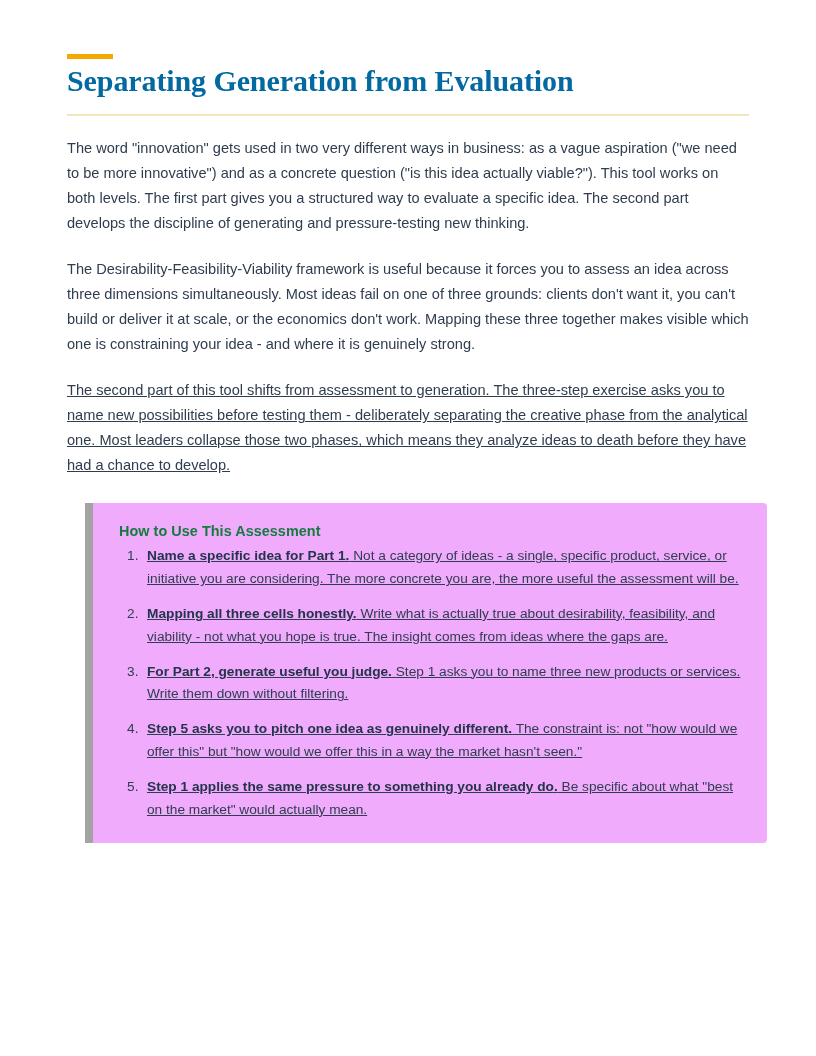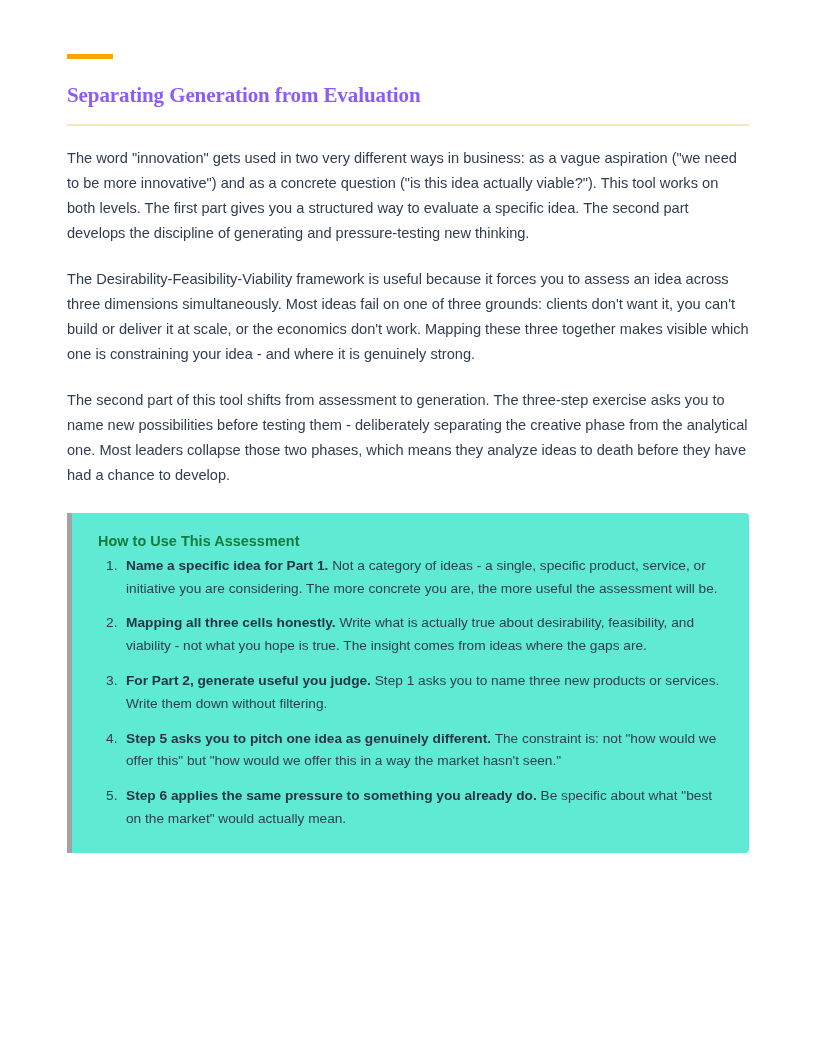--- a/index.html
+++ b/index.html
@@ -25,65 +25,67 @@
   
   .accent-bar {
     margin-top: 54px;
     width: 46px;
     height: 5px;
     background: #f5a800;
   }
   .page-title {
     font-family: "Liberation Serif", serif;
     font-weight: bold;
-    font-size: 21px;
+    font-size: 30px;
     line-height: 1.18;
     letter-spacing: -0.1px;
-    color: #8b5cf6;
-    margin: 24px 0 0 0;
+    color: #0369a1;
+    margin: 4px 0 0 0;
   }
   .title-rule {
     margin-top: 16px;
     height: 2px;
     background: #f7e3bc;
     width: 100%;
   }
 
   
   .body-copy { margin-top: 20px; }
   .para {
     font-size: 14.6px;
     line-height: 25px;
     color: #2f3d4f;
     margin: 0 0 21px 0;
     text-align: left;
   }
-  .para:last-child { margin-bottom: 0; }
+  .para:last-child { margin-bottom: 0; text-decoration: underline; }
 
   
   .callout {
     margin-top: 25px;
-    background: #5eead4;
-    border-left: 5px solid #a3a3a3;
+    background: #f0abfc;
+    border-left: 8px solid #a3a3a3;
     border-radius: 0 4px 4px 0;
     padding: 20px 26px 22px 26px;
     width: 682px;
+    margin-left: 18px;
   }
   .callout-title {
     font-size: 14.4px;
     font-weight: bold;
     color: #147a3d;
     margin: 0 0 6px 0;
     letter-spacing: 0.05px;
   }
   .callout-list {
     list-style: none;
     margin: 0;
     padding: 0;
     counter-reset: howto;
+    text-decoration: underline;
   }
   .callout-item {
     counter-increment: howto;
     position: relative;
     padding-left: 28px;
     font-size: 13.7px;
     line-height: 22.8px;
     color: #2f3d4f;
     margin-top: 12px;
   }
@@ -136,21 +138,21 @@
       <li class="callout-item">
         <b>Mapping all three cells honestly.</b><span> Write what is actually true about desirability, feasibility, and viability - not what you hope is true. The insight comes from ideas where the gaps are.</span>
       </li>
       <li class="callout-item">
         <b>For Part 2, generate useful you judge.</b><span> Step 1 asks you to name three new products or services. Write them down without filtering.</span>
       </li>
       <li class="callout-item">
         <b>Step 5 asks you to pitch one idea as genuinely different.</b><span> The constraint is: not "how would we offer this" but "how would we offer this in a way the market hasn't seen."</span>
       </li>
       <li class="callout-item">
-        <b>Step 6 applies the same pressure to something you already do.</b><span> Be specific about what "best on the market" would actually mean.</span>
+        <b>Step 1 applies the same pressure to something you already do.</b><span> Be specific about what "best on the market" would actually mean.</span>
       </li>
     </ol>
   </div>
 
   <div class="footer">
     
     
   </div>
 
 </div>

